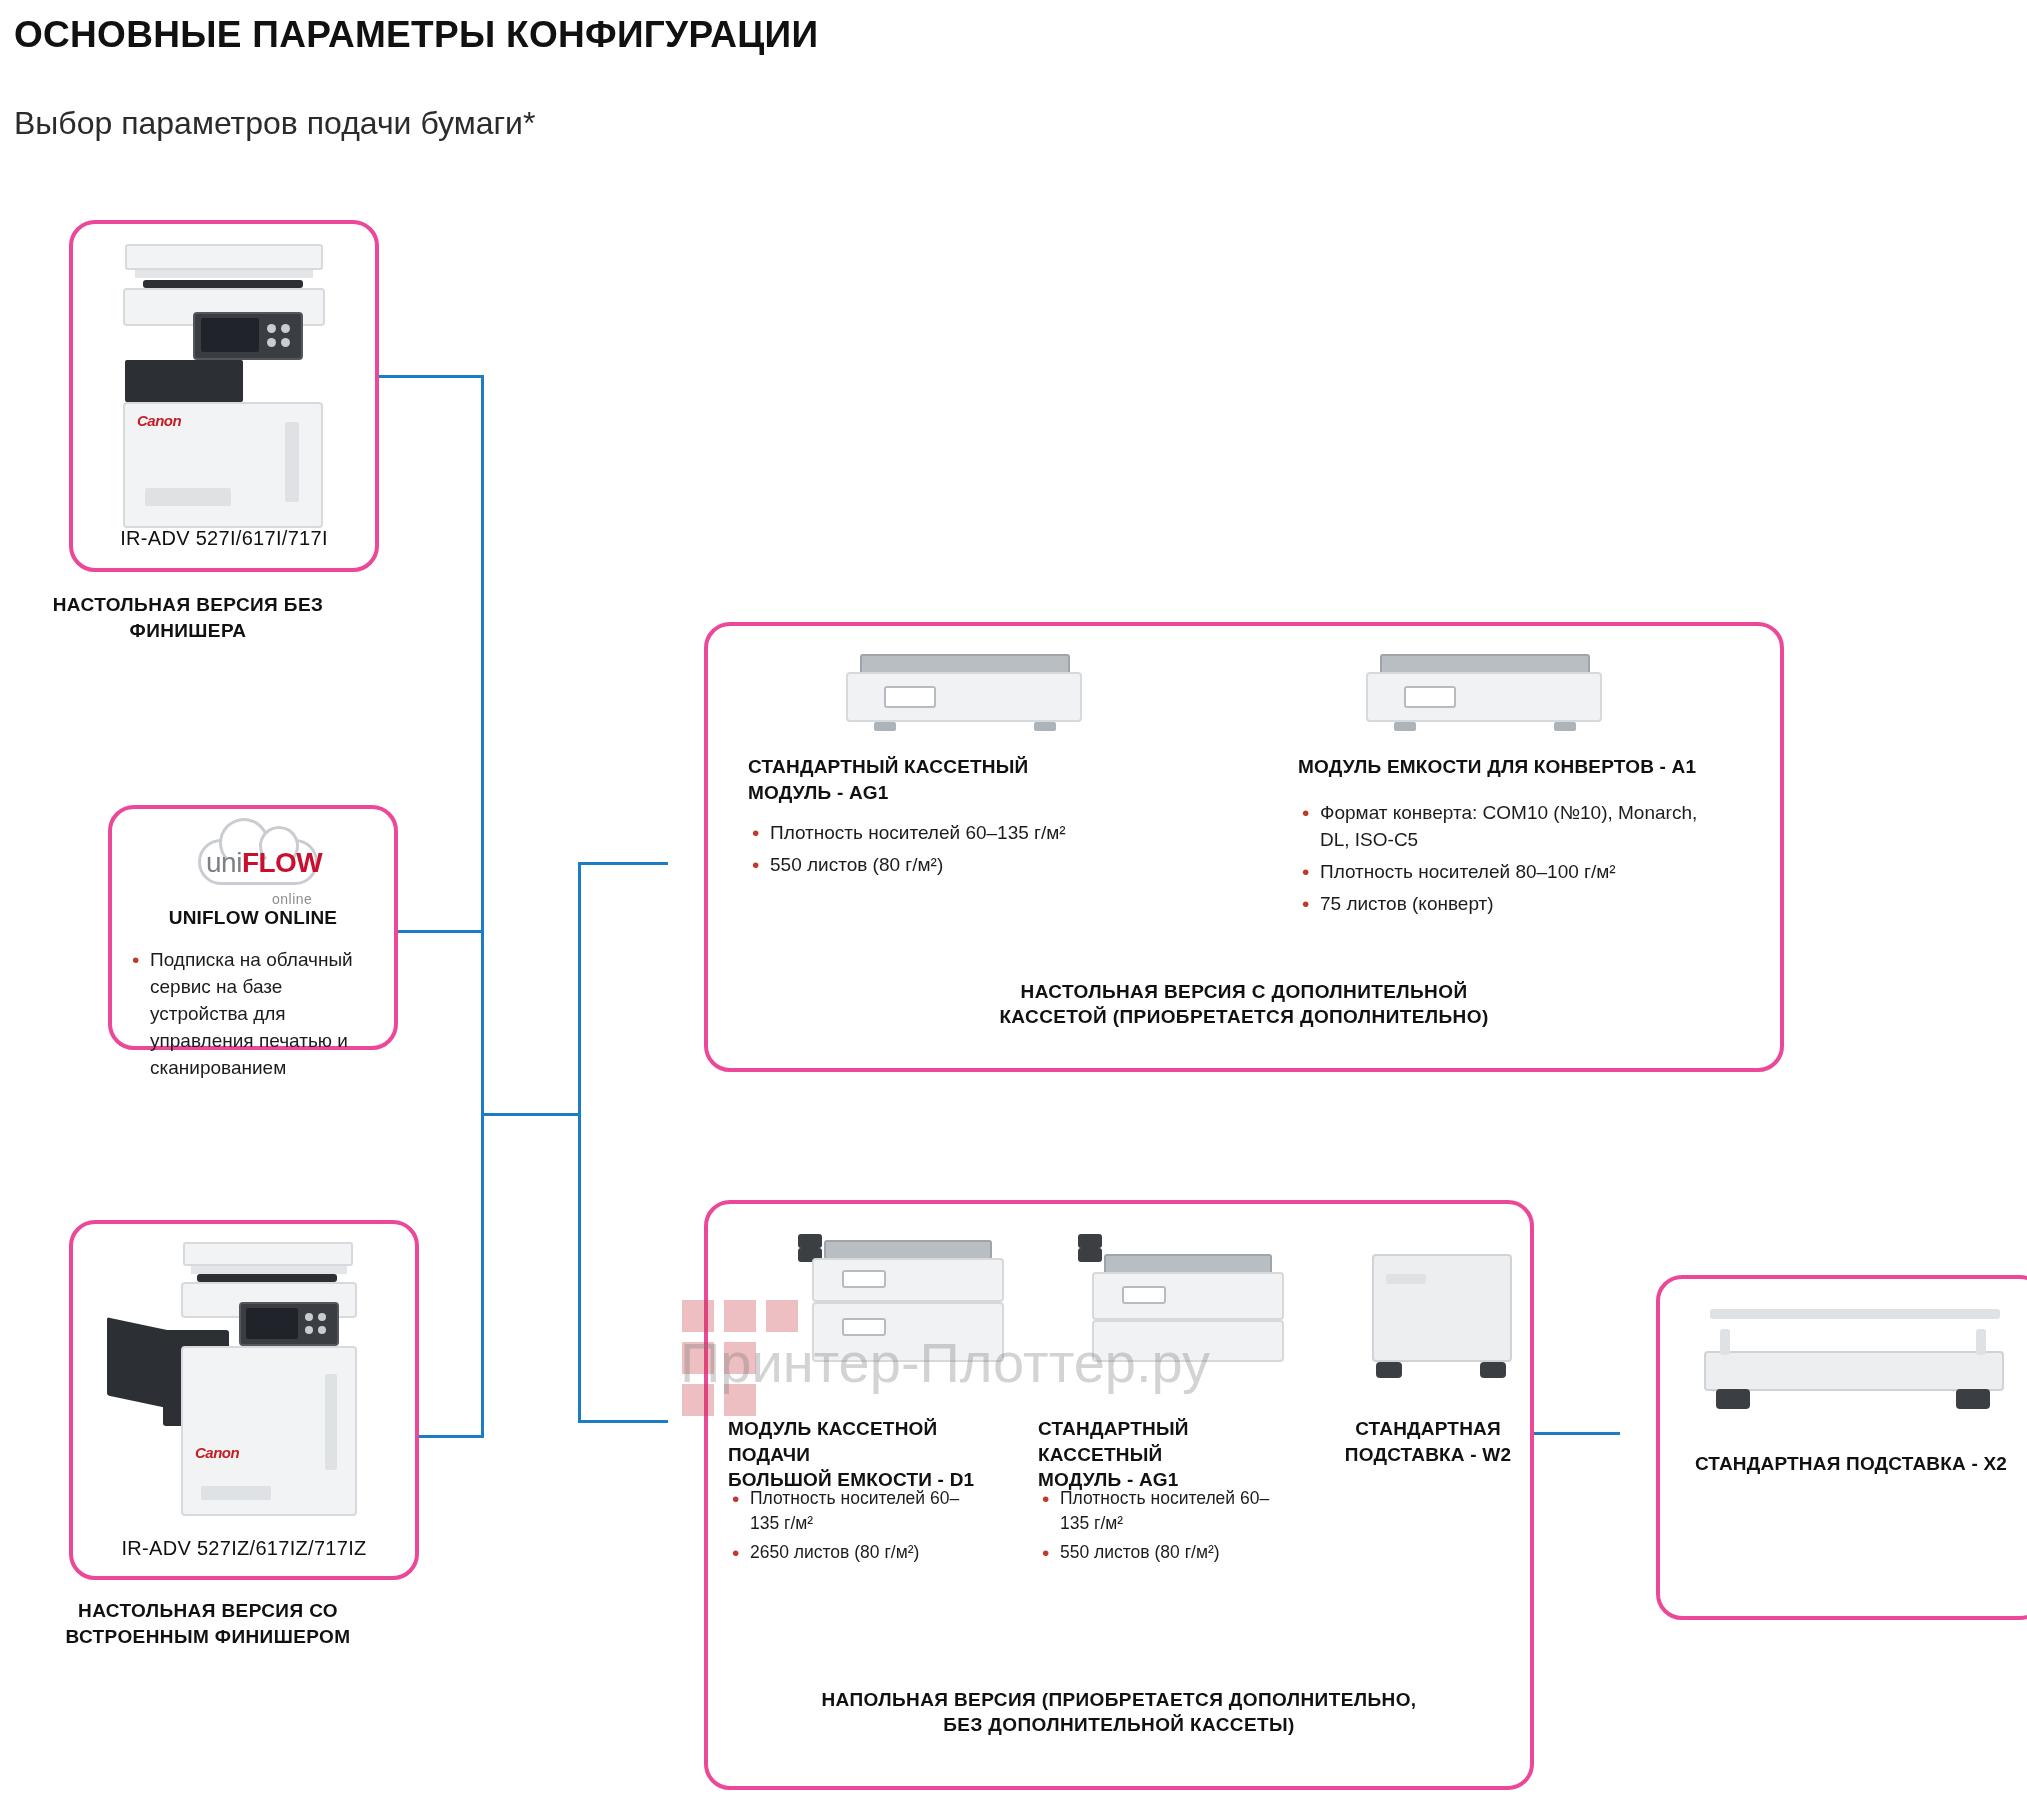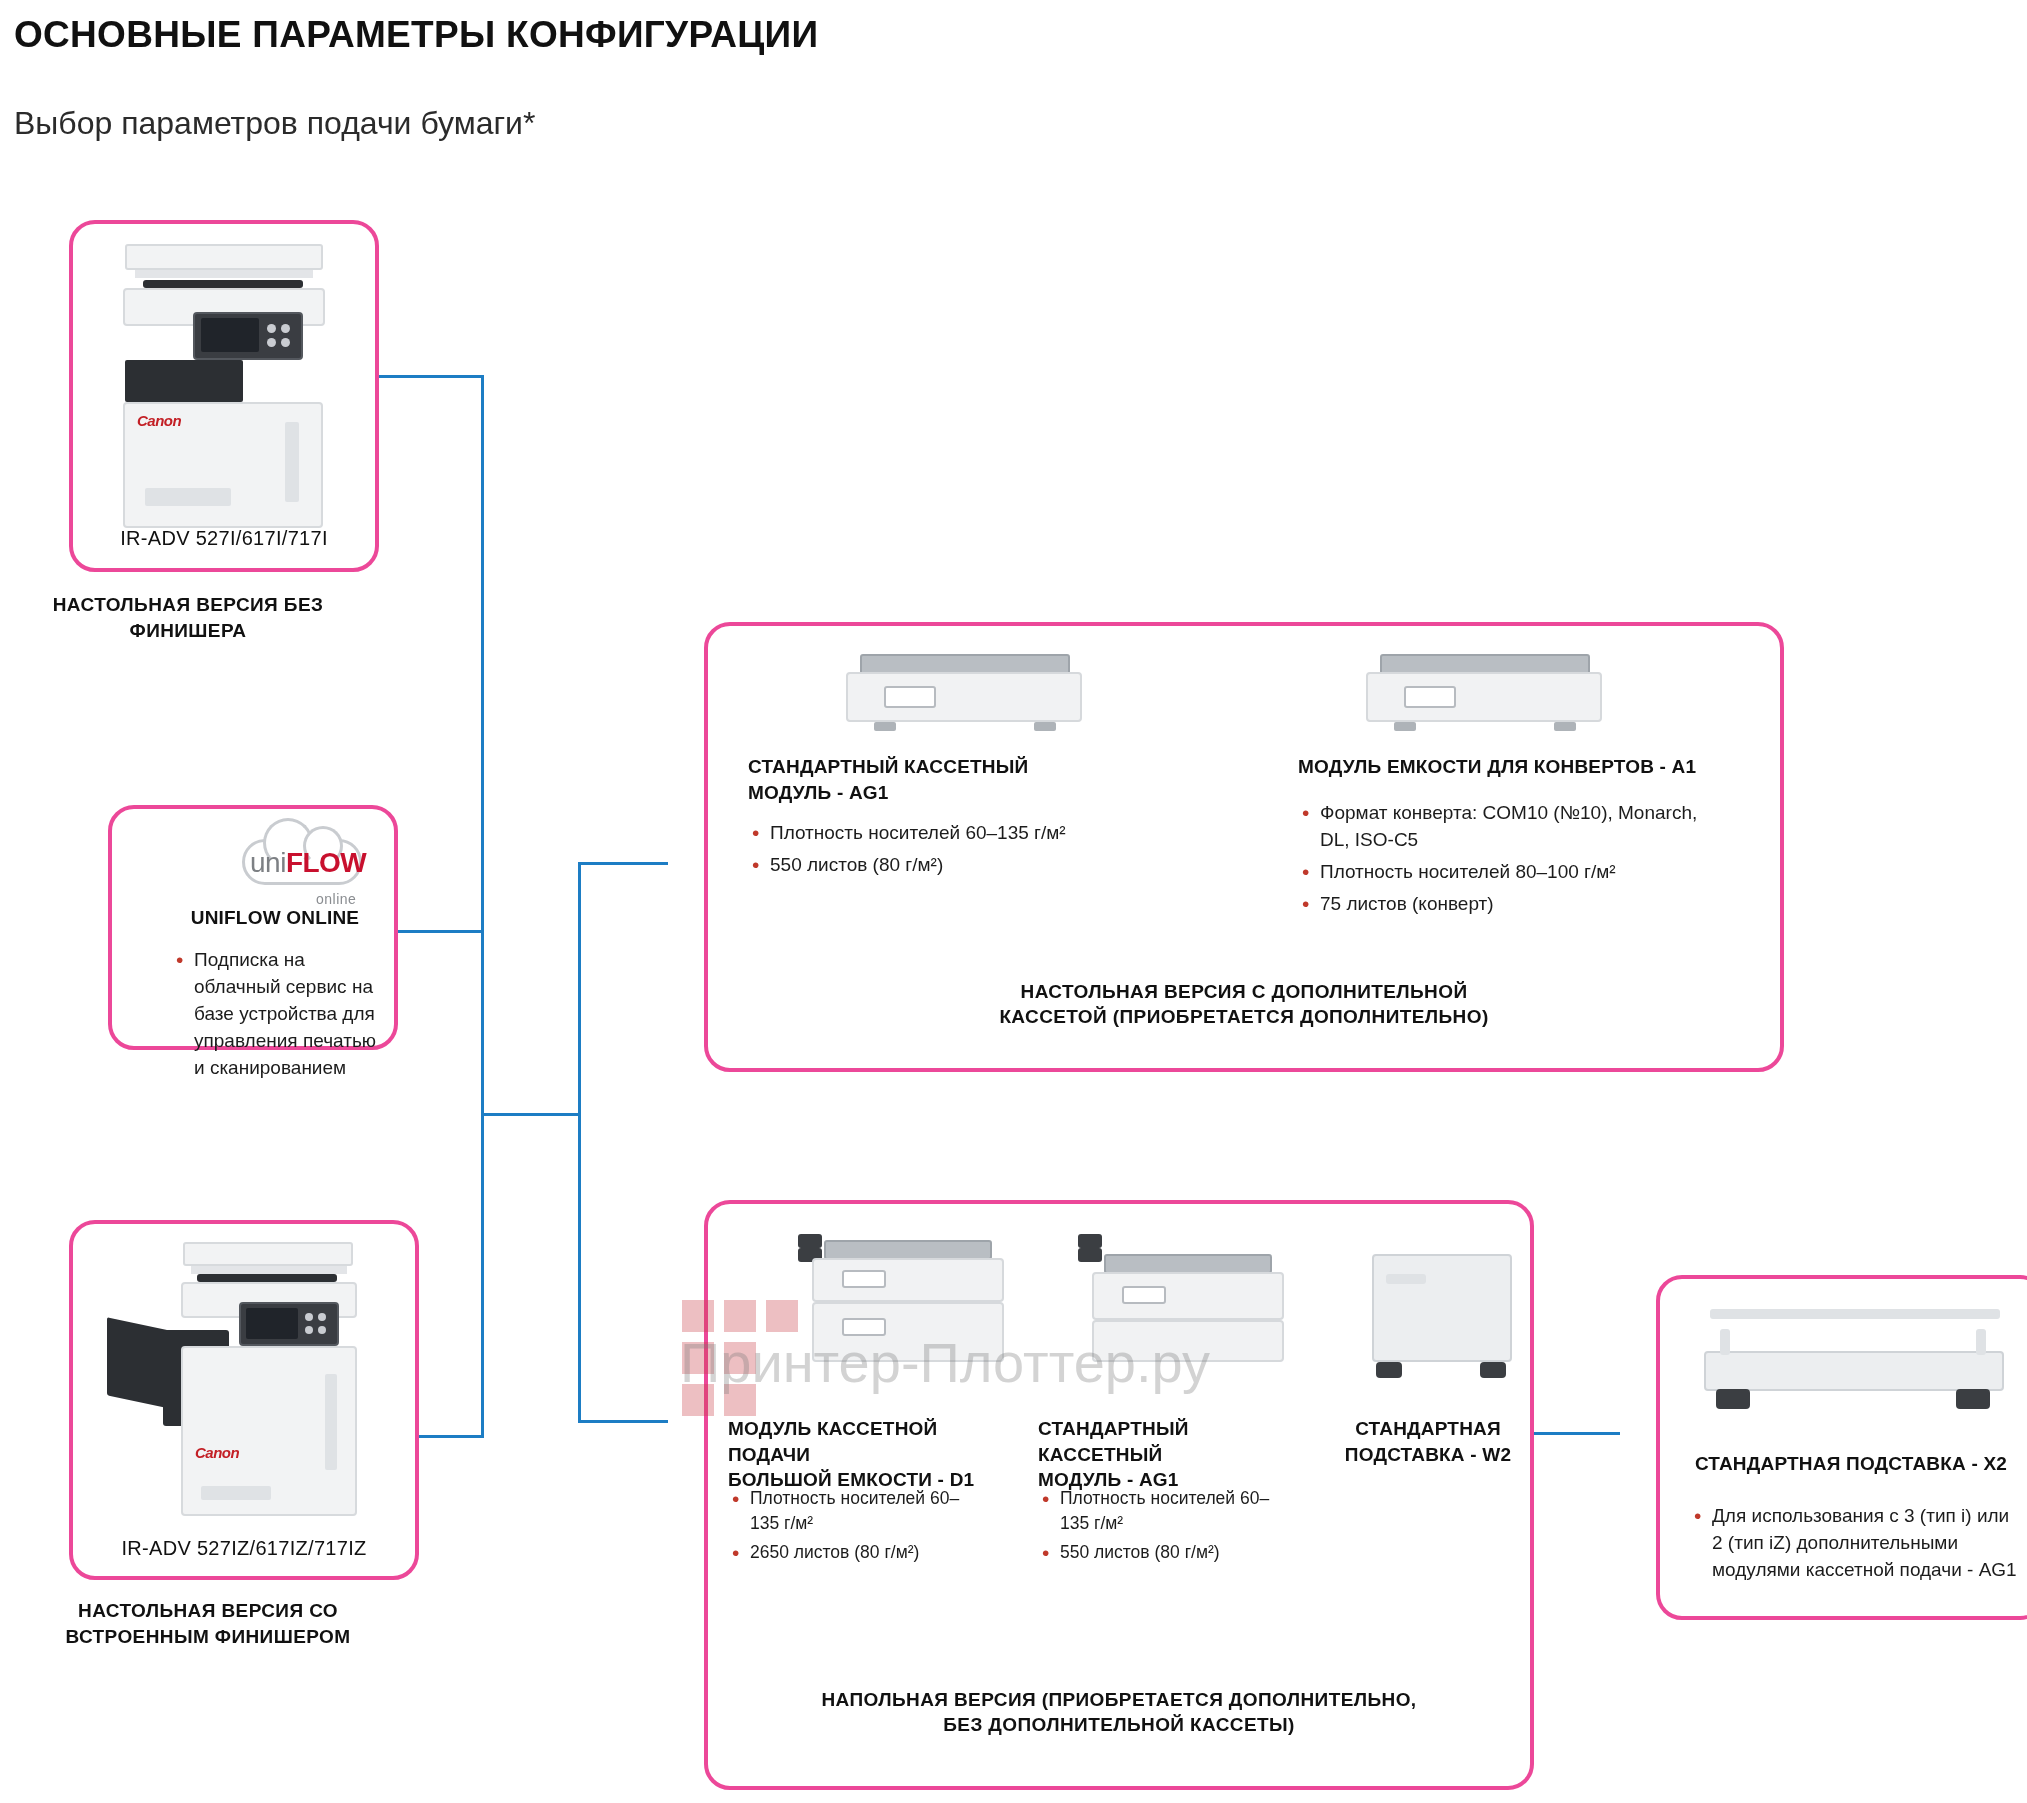--- a/index.html
+++ b/index.html
@@ -217,21 +217,21 @@
     <div class="body" style="left:28px; top:166px; width:200px; height:126px;"></div>
     <div class="canon" style="left:42px; top:176px;">Canon</div>
     <div class="slit" style="left:50px; top:252px; width:86px; height:18px;"></div>
     <div class="slit" style="left:190px; top:186px; width:14px; height:80px;"></div>
   </div>
   <div class="prod-label" style="position:absolute; left:0; right:0; bottom:18px;">IR-ADV 527I/617I/717I</div>
 </div>
 <div class="caption" style="left:33px; top:592px; width:310px; white-space:pre-line;"><span>НАСТОЛЬНАЯ ВЕРСИЯ БЕЗ
 ФИНИШЕРА</span></div>
 
-<div class="box" style="left:72px; top:805px; width:290px; height:245px;padding-left:44px;">
+<div class="box" style="left:72px; top:805px; width:290px; height:245px;">
   <div style="position:relative; width:100%; height:100%;">
     <div class="uniflow-cloud" style="left:86px; top:30px;"></div>
     <div class="uf-text" style="left:94px; top:38px;">
       <span class="uf-uni">uni</span><span class="uf-flow">FLOW</span>
     </div>
     <div class="uf-online" style="left:160px; top:82px;">online</div>
     <div class="item-title" style="position:absolute; left:0; right:0; top:96px; text-align:center;">UNIFLOW ONLINE</div>
     <ul class="bullets" style="position:absolute; left:16px; right:14px; top:128px;">
       <li>Подписка на облачный сервис на базе устройства для управления печатью и сканированием</li>
     </ul>
@@ -356,23 +356,20 @@
 <div class="box" style="left:1620px; top:1275px; width:390px; height:345px;">
   <div class="stand" style="left:30px; top:12px; width:330px; height:150px;">
     <div class="bar" style="left:20px; top:18px; width:290px; height:10px;"></div>
     <div class="slab" style="left:14px; top:60px; width:300px; height:40px;"></div>
     <div class="bar" style="left:30px; top:38px; width:10px; height:26px;"></div>
     <div class="bar" style="left:286px; top:38px; width:10px; height:26px;"></div>
     <div class="caster" style="left:26px; top:98px; width:34px; height:20px;"></div>
     <div class="caster" style="left:266px; top:98px; width:34px; height:20px;"></div>
   </div>
   <div class="item-title" style="position:absolute; left:0; right:0; top:172px; text-align:center;">СТАНДАРТНАЯ ПОДСТАВКА - X2</div>
-  <ul class="bullets" style="position:absolute; left:30px; right:20px; top:214px;">
-    <li>Для использования с 3 (тип i) или 2 (тип iZ) дополнительными модулями кассетной подачи - AG1</li>
-  </ul>
 </div>
 
 <div class="wm-grid">
   <i style="left:0;   top:0;"></i>
     <i style="left:42px; top:0;"></i>
     <i style="left:84px; top:0;"></i>
   <i style="left:0;   top:42px;"></i>
     <i style="left:42px; top:42px;"></i>
   <i style="left:0;   top:84px;"></i>
     <i style="left:42px; top:84px;"></i>

